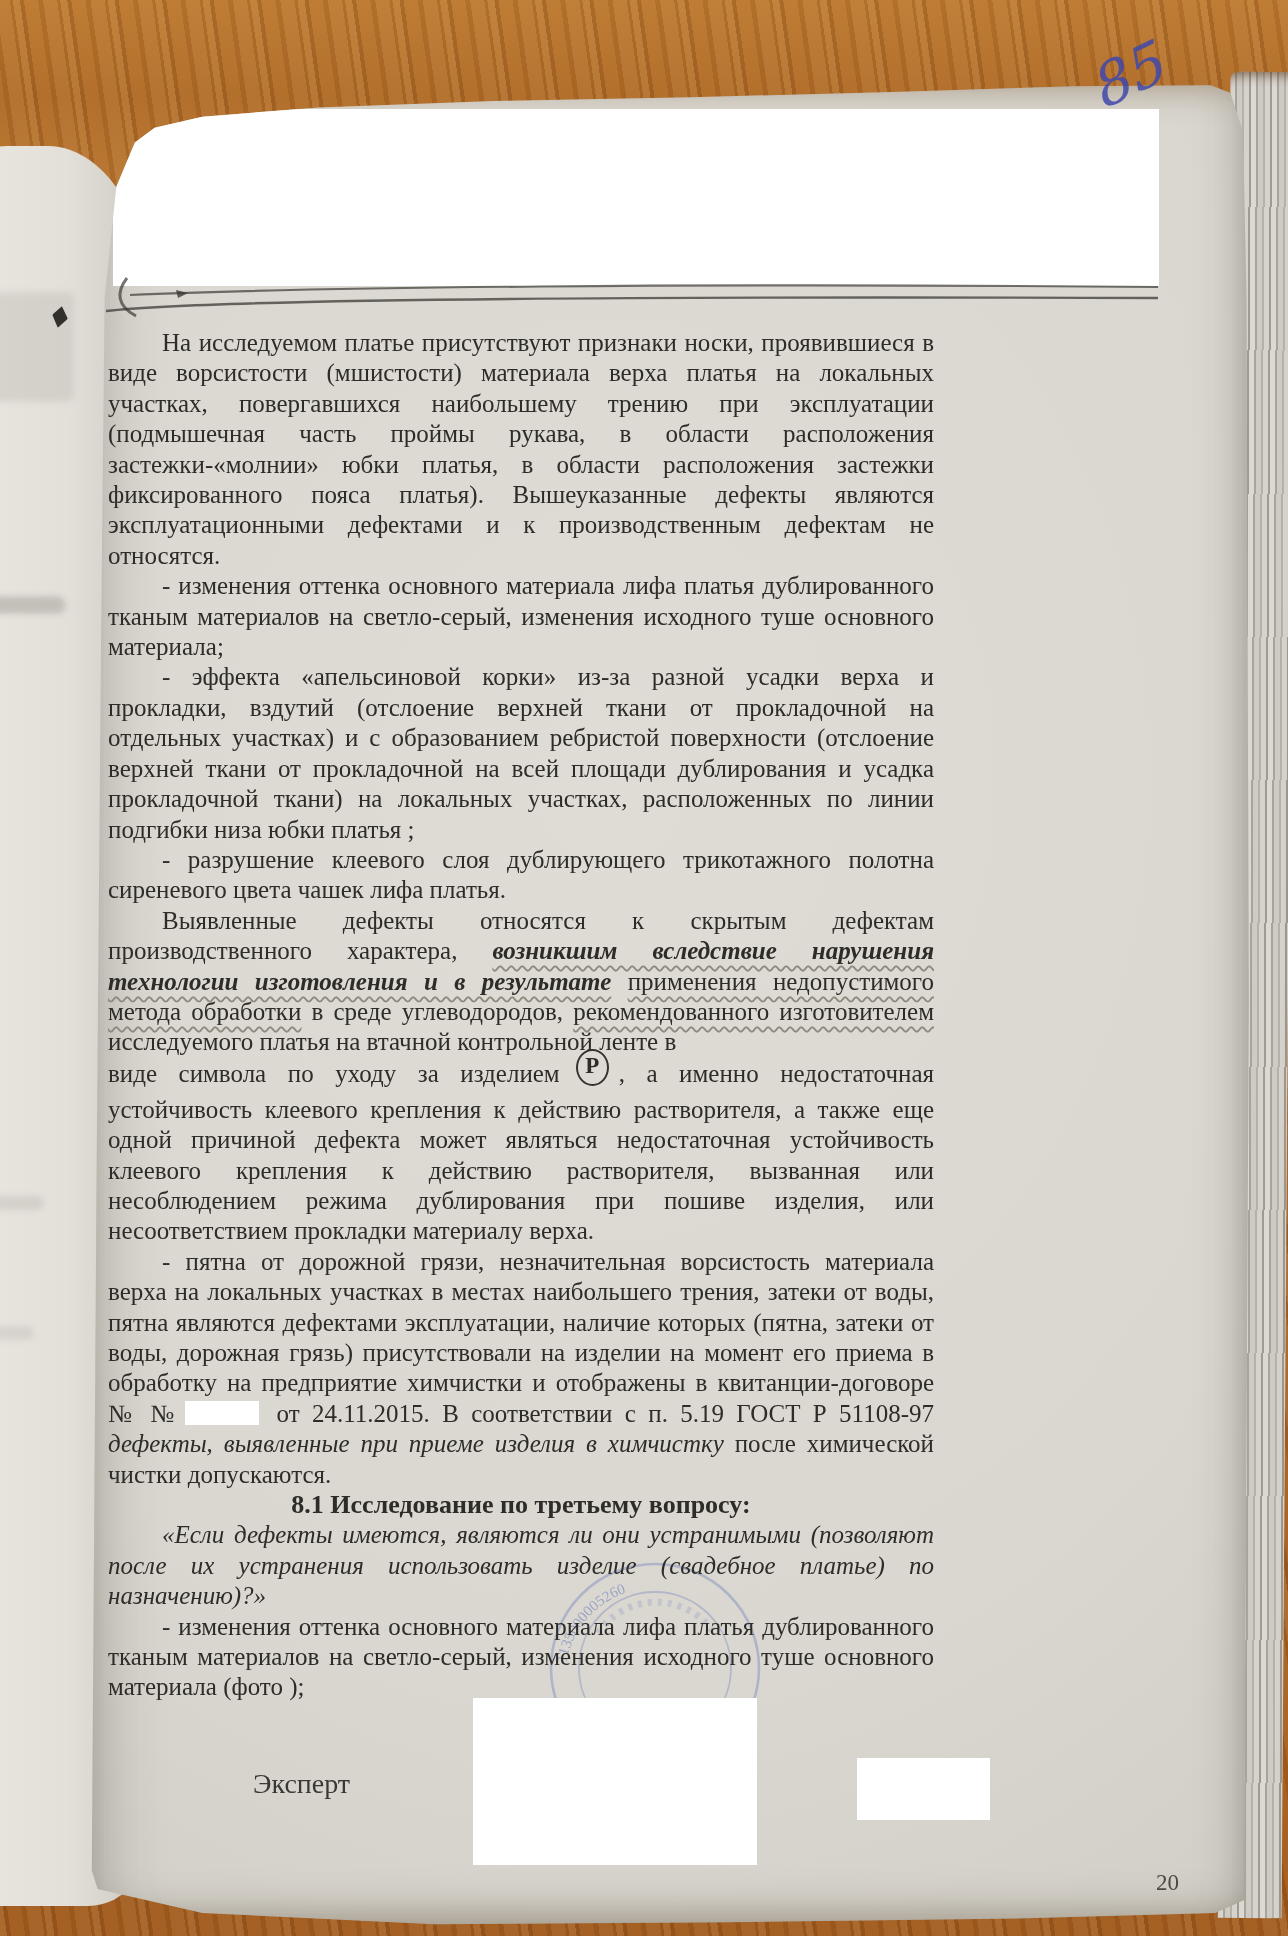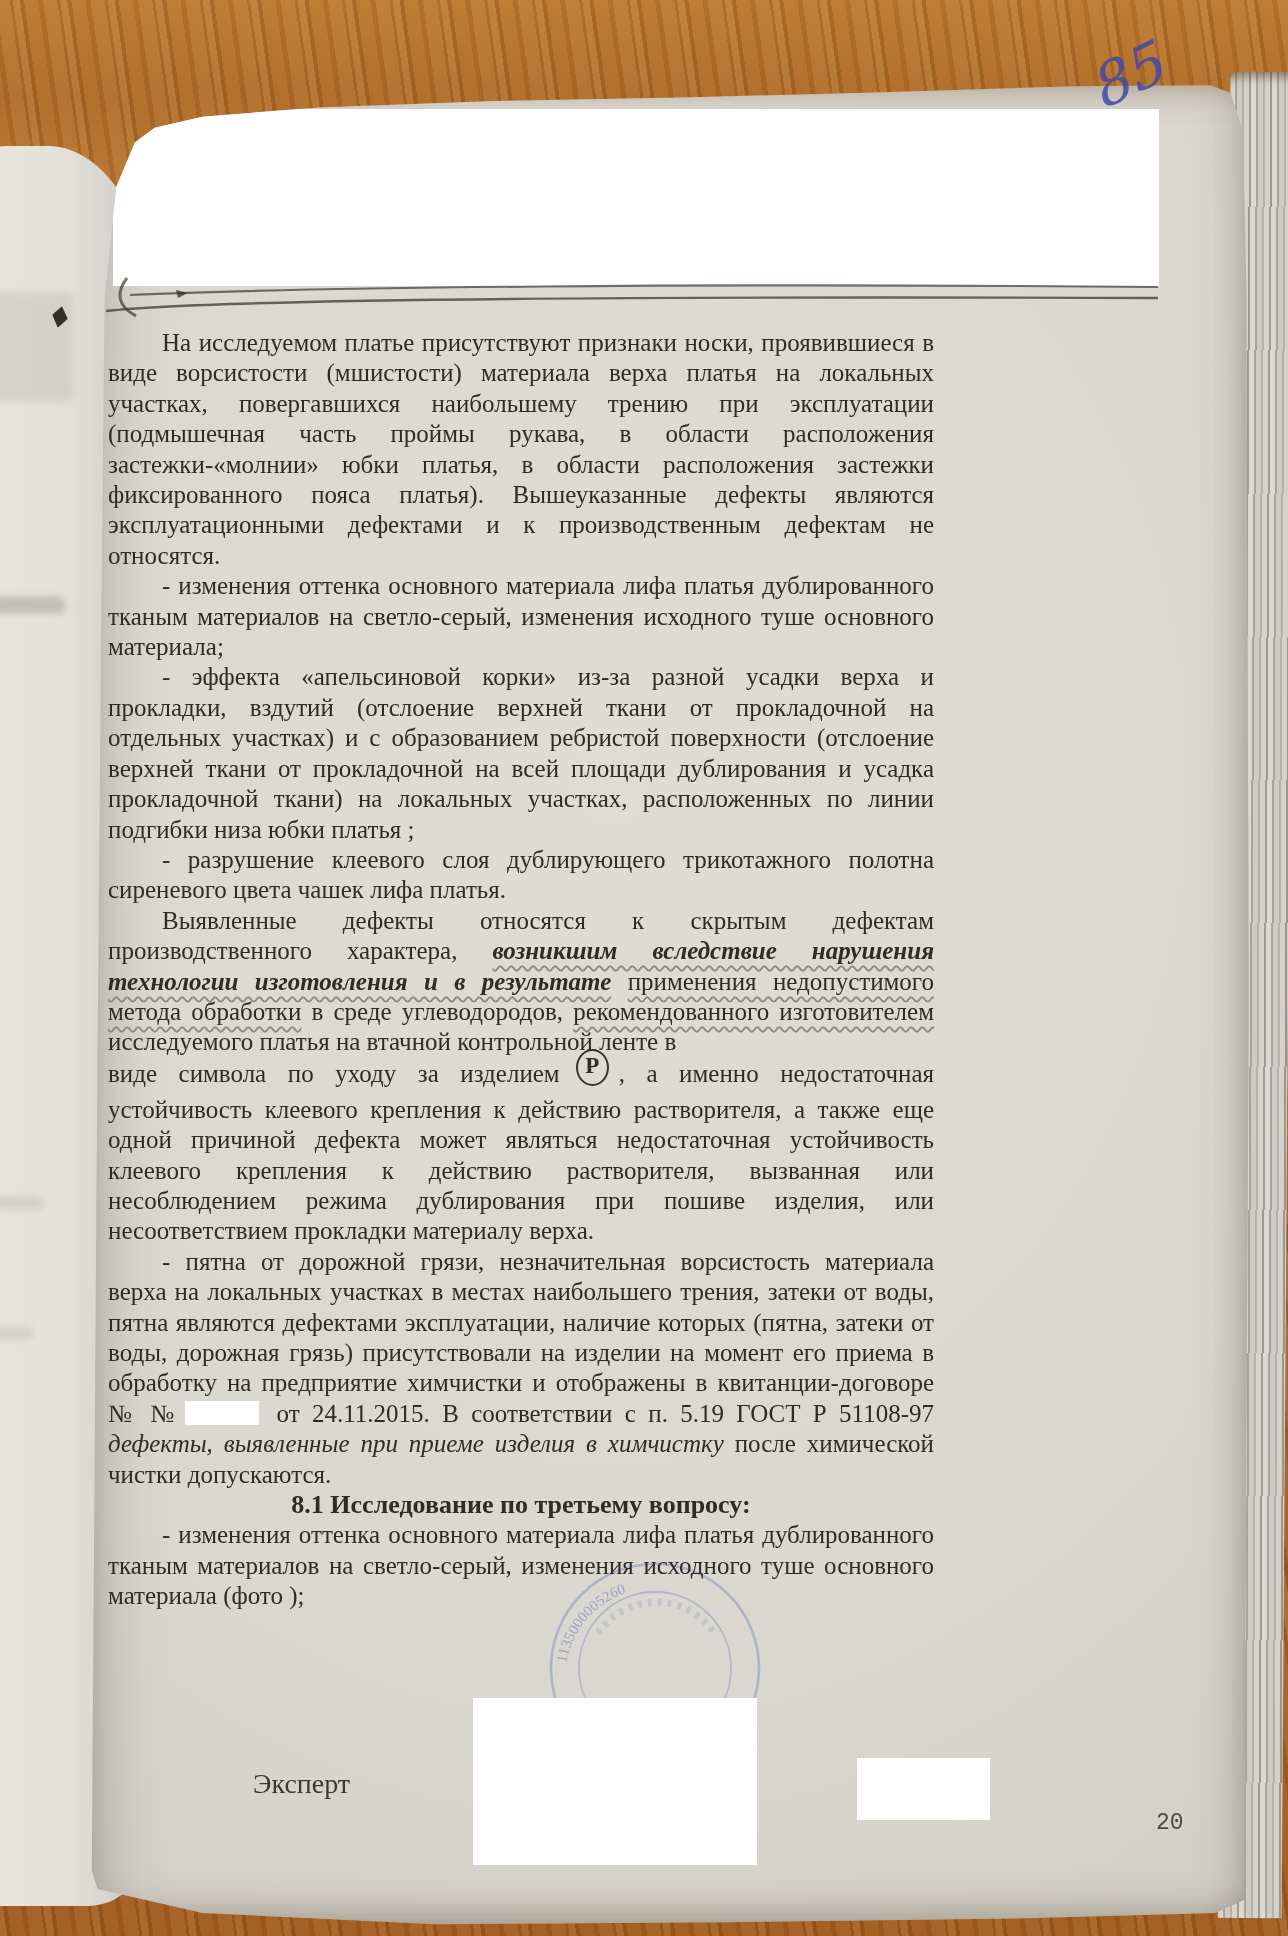--- a/index.html
+++ b/index.html
@@ -78,21 +78,21 @@
     line-height:30px;text-align:center;font-size:23px;font-weight:bold;text-indent:0;
     transform:translateY(-9px);margin:0 10px 0 16px;}
   .r-redact{display:inline-block;width:74px;height:24px;background:#ffffff;
     vertical-align:-3px;margin:0 5px;}
 
   
   .stamp{position:absolute;left:452px;top:1482px;opacity:.8;}
 
   
   .expert{position:absolute;left:167px;top:1692px;font-size:28px;color:#3a3833;}
-  .pagenum{position:absolute;left:1070px;top:1734px;font-size:23px;color:#4c4a44;font-family:Liberation Mono, monospace;}
+  .pagenum{position:absolute;left:1070px;top:1794px;font-size:23px;color:#4c4a44;}
 
   
   .hw85{position:absolute;left:1094px;top:40px;font-size:58px;color:#4049ab;
     font-style:italic;font-family:"DejaVu Serif",serif;
     transform:rotate(-26deg) skewX(-6deg);opacity:.85;z-index:6;}
 
   
   .watermark{position:absolute;left:576px;top:1866px;z-index:9;white-space:nowrap;
     font-family:"Liberation Serif",serif;font-weight:bold;font-size:55px;letter-spacing:1px;
     color:rgba(105,100,95,.40);
@@ -143,20 +143,21 @@
 
     <div class="doc-body">
         <p class="para"><span>На исследуемом платье присутствуют признаки носки, проявившиеся в виде ворсистости (мшистости) материала верха платья на локальных участках, повергавшихся наибольшему трению при эксплуатации (подмышечная часть проймы рукава, в области расположения застежки-«молнии» юбки платья, в области расположения застежки фиксированного пояса платья).  Вышеуказанные дефекты являются эксплуатационными дефектами и к производственным дефектам не относятся.</span></p>
         <p class="para"><span>- изменения оттенка основного материала лифа платья дублированного тканым материалов на светло-серый, изменения исходного туше основного материала;</span></p>
         <p class="para"><span>- эффекта «апельсиновой корки» из-за разной усадки верха и прокладки, вздутий (отслоение верхней ткани от прокладочной на отдельных участках) и с образованием ребристой поверхности (отслоение верхней ткани от прокладочной  на всей площади дублирования и усадка прокладочной ткани) на локальных участках, расположенных по линии подгибки низа юбки платья ;</span></p>
         <p class="para"><span>- разрушение клеевого слоя  дублирующего трикотажного полотна сиреневого цвета чашек лифа платья.</span></p>
         <p class="para"><span>Выявленные дефекты относятся к скрытым дефектам производственного характера, </span><span class="r-biu">возникшим вследствие нарушения технологии изготовления и в результате</span><span> </span><span class="r-u">применения недопустимого метода обработки</span><span> в среде углеводородов, </span><span class="r-u">рекомендованного изготовителем</span><span> исследуемого платья  на втачной контрольной ленте в</span></p>
         <p class="noindent g1"><span>виде символа по уходу за изделием</span><span class="r-care">P</span><span>, а именно недостаточная устойчивость клеевого крепления к действию растворителя, а также еще одной причиной дефекта может являться недостаточная устойчивость  клеевого крепления  к  действию растворителя, вызванная или несоблюдением  режима  дублирования при пошиве изделия, или  несоответствием  прокладки материалу верха.</span></p>
         <p class="para g2"><span>- пятна от дорожной грязи, незначительная ворсистость материала верха на локальных участках в местах наибольшего трения, затеки от воды, пятна являются дефектами эксплуатации, наличие которых (пятна, затеки от воды, дорожная грязь) присутствовали на изделии  на момент его приема в обработку на предприятие химчистки и отображены в квитанции-договоре  №  №</span><span class="r-redact"></span><span> от 24.11.2015.  В соответствии с п. 5.19 ГОСТ Р 51108-97  </span><span class="r-bi">дефекты, выявленные при приеме изделия в химчистку</span><span> после химической чистки допускаются.</span></p>
         <div class="h"><span>8.1 Исследование по третьему вопросу:</span></div>
+        <p class="para quote"><span>«Если дефекты имеются, являются ли они устранимыми (позволяют после их устранения использовать изделие (свадебное платье) по назначению)?»</span></p>
         <p class="para"><span>- изменения оттенка основного материала лифа платья дублированного тканым материалов на светло-серый,  изменения исходного туше основного материала (фото );</span></p>
       </div>
 
     <div class="redact redact-sign1"></div>
     <div class="redact redact-sign2"></div>
 
     <div class="expert">Эксперт</div>
     <div class="pagenum">20</div>
   </div>
 

